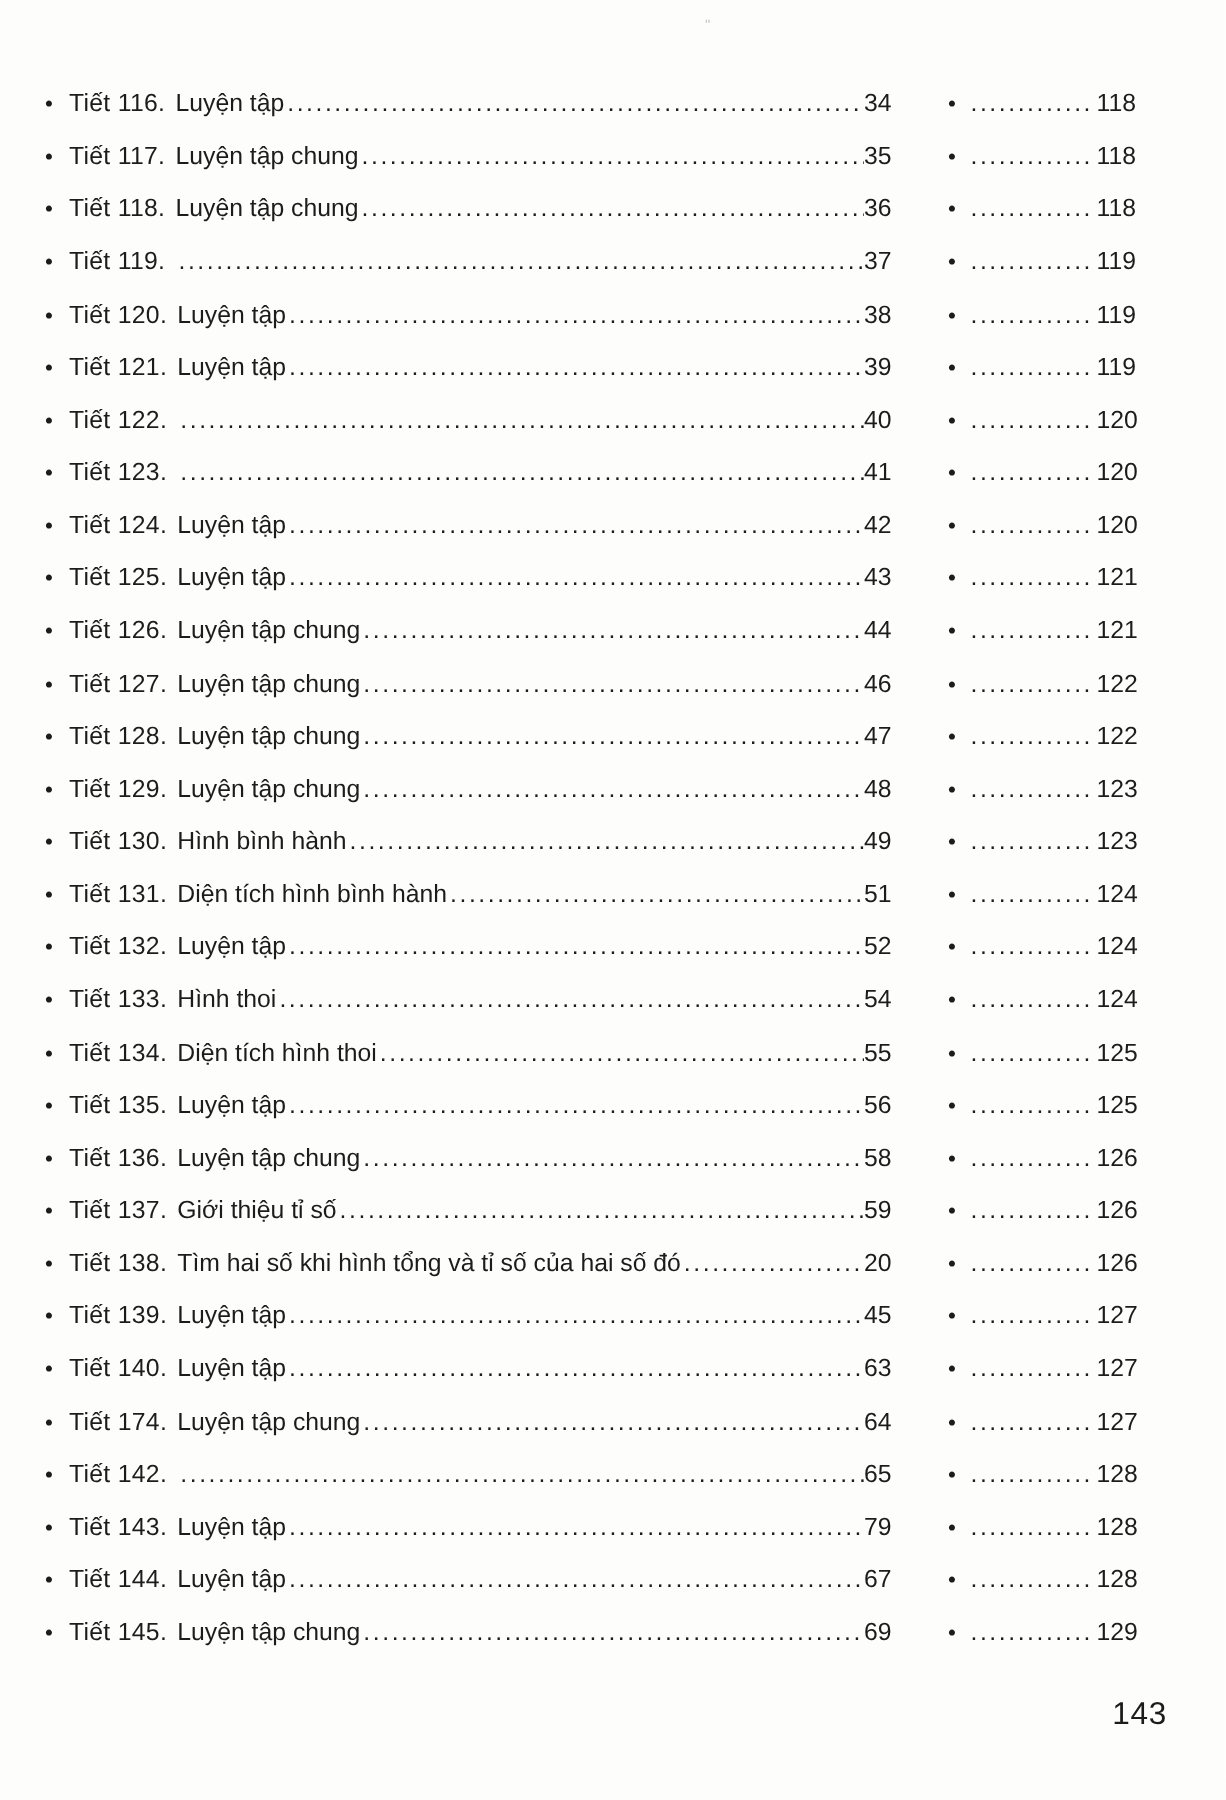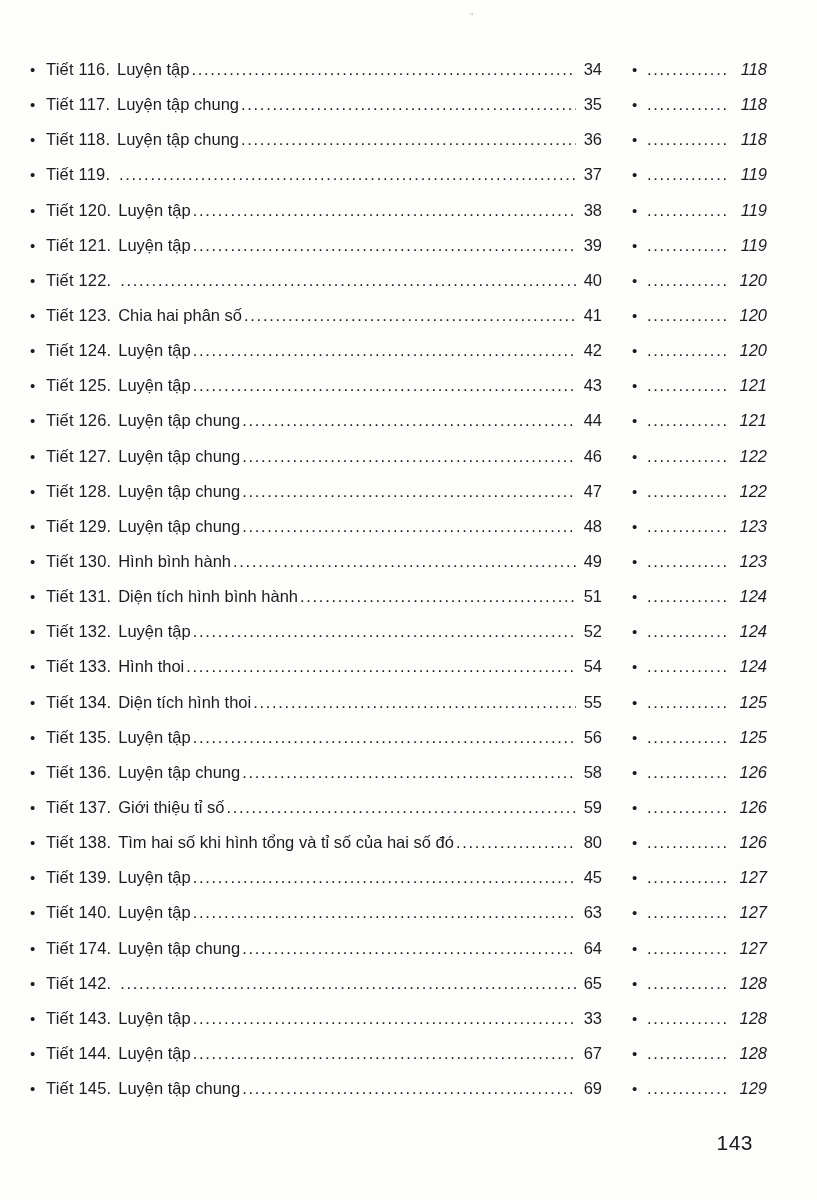--- a/index.html
+++ b/index.html
@@ -72,32 +72,30 @@
     white-space: nowrap;
     letter-spacing: 1.7px;
     margin-left: 2px;
   }
   .l2 {
     margin-right: 4px;
   }
   .p1 {
     flex: none;
     min-width: 26px;
-    text-align: right;
   }
   .p2 {
     flex: none;
     min-width: 36px;
-    text-align: right;
-    font-style: italic;
+    text-align: left;
   }
   .footer-page {
     position: absolute;
     top: 1131px;
-    right: 64px;
+    right: 39px;
     font-size: 21px;
     letter-spacing: 0.5px;
     color: #1c1c1c;
   }
   .artifact {
     position: absolute;
     top: 12px;
     left: 470px;
     font-size: 10px;
     color: #c9c9c9;
@@ -210,21 +208,20 @@
           <span class="bullet2">•</span>
           <span class="leader l2">............................................................................................................................................................................................................................</span>
           <span class="p2">120</span>
         </span>
       </div>
       <div class="row">
         <span class="col1">
           <span class="bullet">•</span>
           <span class="no">Tiết 123</span>
           <span class="sep">.</span>
-          <span class="title">Chia hai phân số</span>
           <span class="leader l1">............................................................................................................................................................................................................................</span>
           <span class="p1">41</span>
         </span>
         <span class="col2">
           <span class="bullet2">•</span>
           <span class="leader l2">............................................................................................................................................................................................................................</span>
           <span class="p2">120</span>
         </span>
       </div>
       <div class="row">
@@ -437,21 +434,21 @@
           <span class="p2">126</span>
         </span>
       </div>
       <div class="row">
         <span class="col1">
           <span class="bullet">•</span>
           <span class="no">Tiết 138</span>
           <span class="sep">.</span>
           <span class="title">Tìm hai số khi hình tổng và tỉ số của hai số đó</span>
           <span class="leader l1">............................................................................................................................................................................................................................</span>
-          <span class="p1">80</span>
+          <span class="p1">20</span>
         </span>
         <span class="col2">
           <span class="bullet2">•</span>
           <span class="leader l2">............................................................................................................................................................................................................................</span>
           <span class="p2">126</span>
         </span>
       </div>
       <div class="row">
         <span class="col1">
           <span class="bullet">•</span>
@@ -511,21 +508,21 @@
           <span class="p2">128</span>
         </span>
       </div>
       <div class="row">
         <span class="col1">
           <span class="bullet">•</span>
           <span class="no">Tiết 143</span>
           <span class="sep">.</span>
           <span class="title">Luyện tập</span>
           <span class="leader l1">............................................................................................................................................................................................................................</span>
-          <span class="p1">33</span>
+          <span class="p1">79</span>
         </span>
         <span class="col2">
           <span class="bullet2">•</span>
           <span class="leader l2">............................................................................................................................................................................................................................</span>
           <span class="p2">128</span>
         </span>
       </div>
       <div class="row">
         <span class="col1">
           <span class="bullet">•</span>

